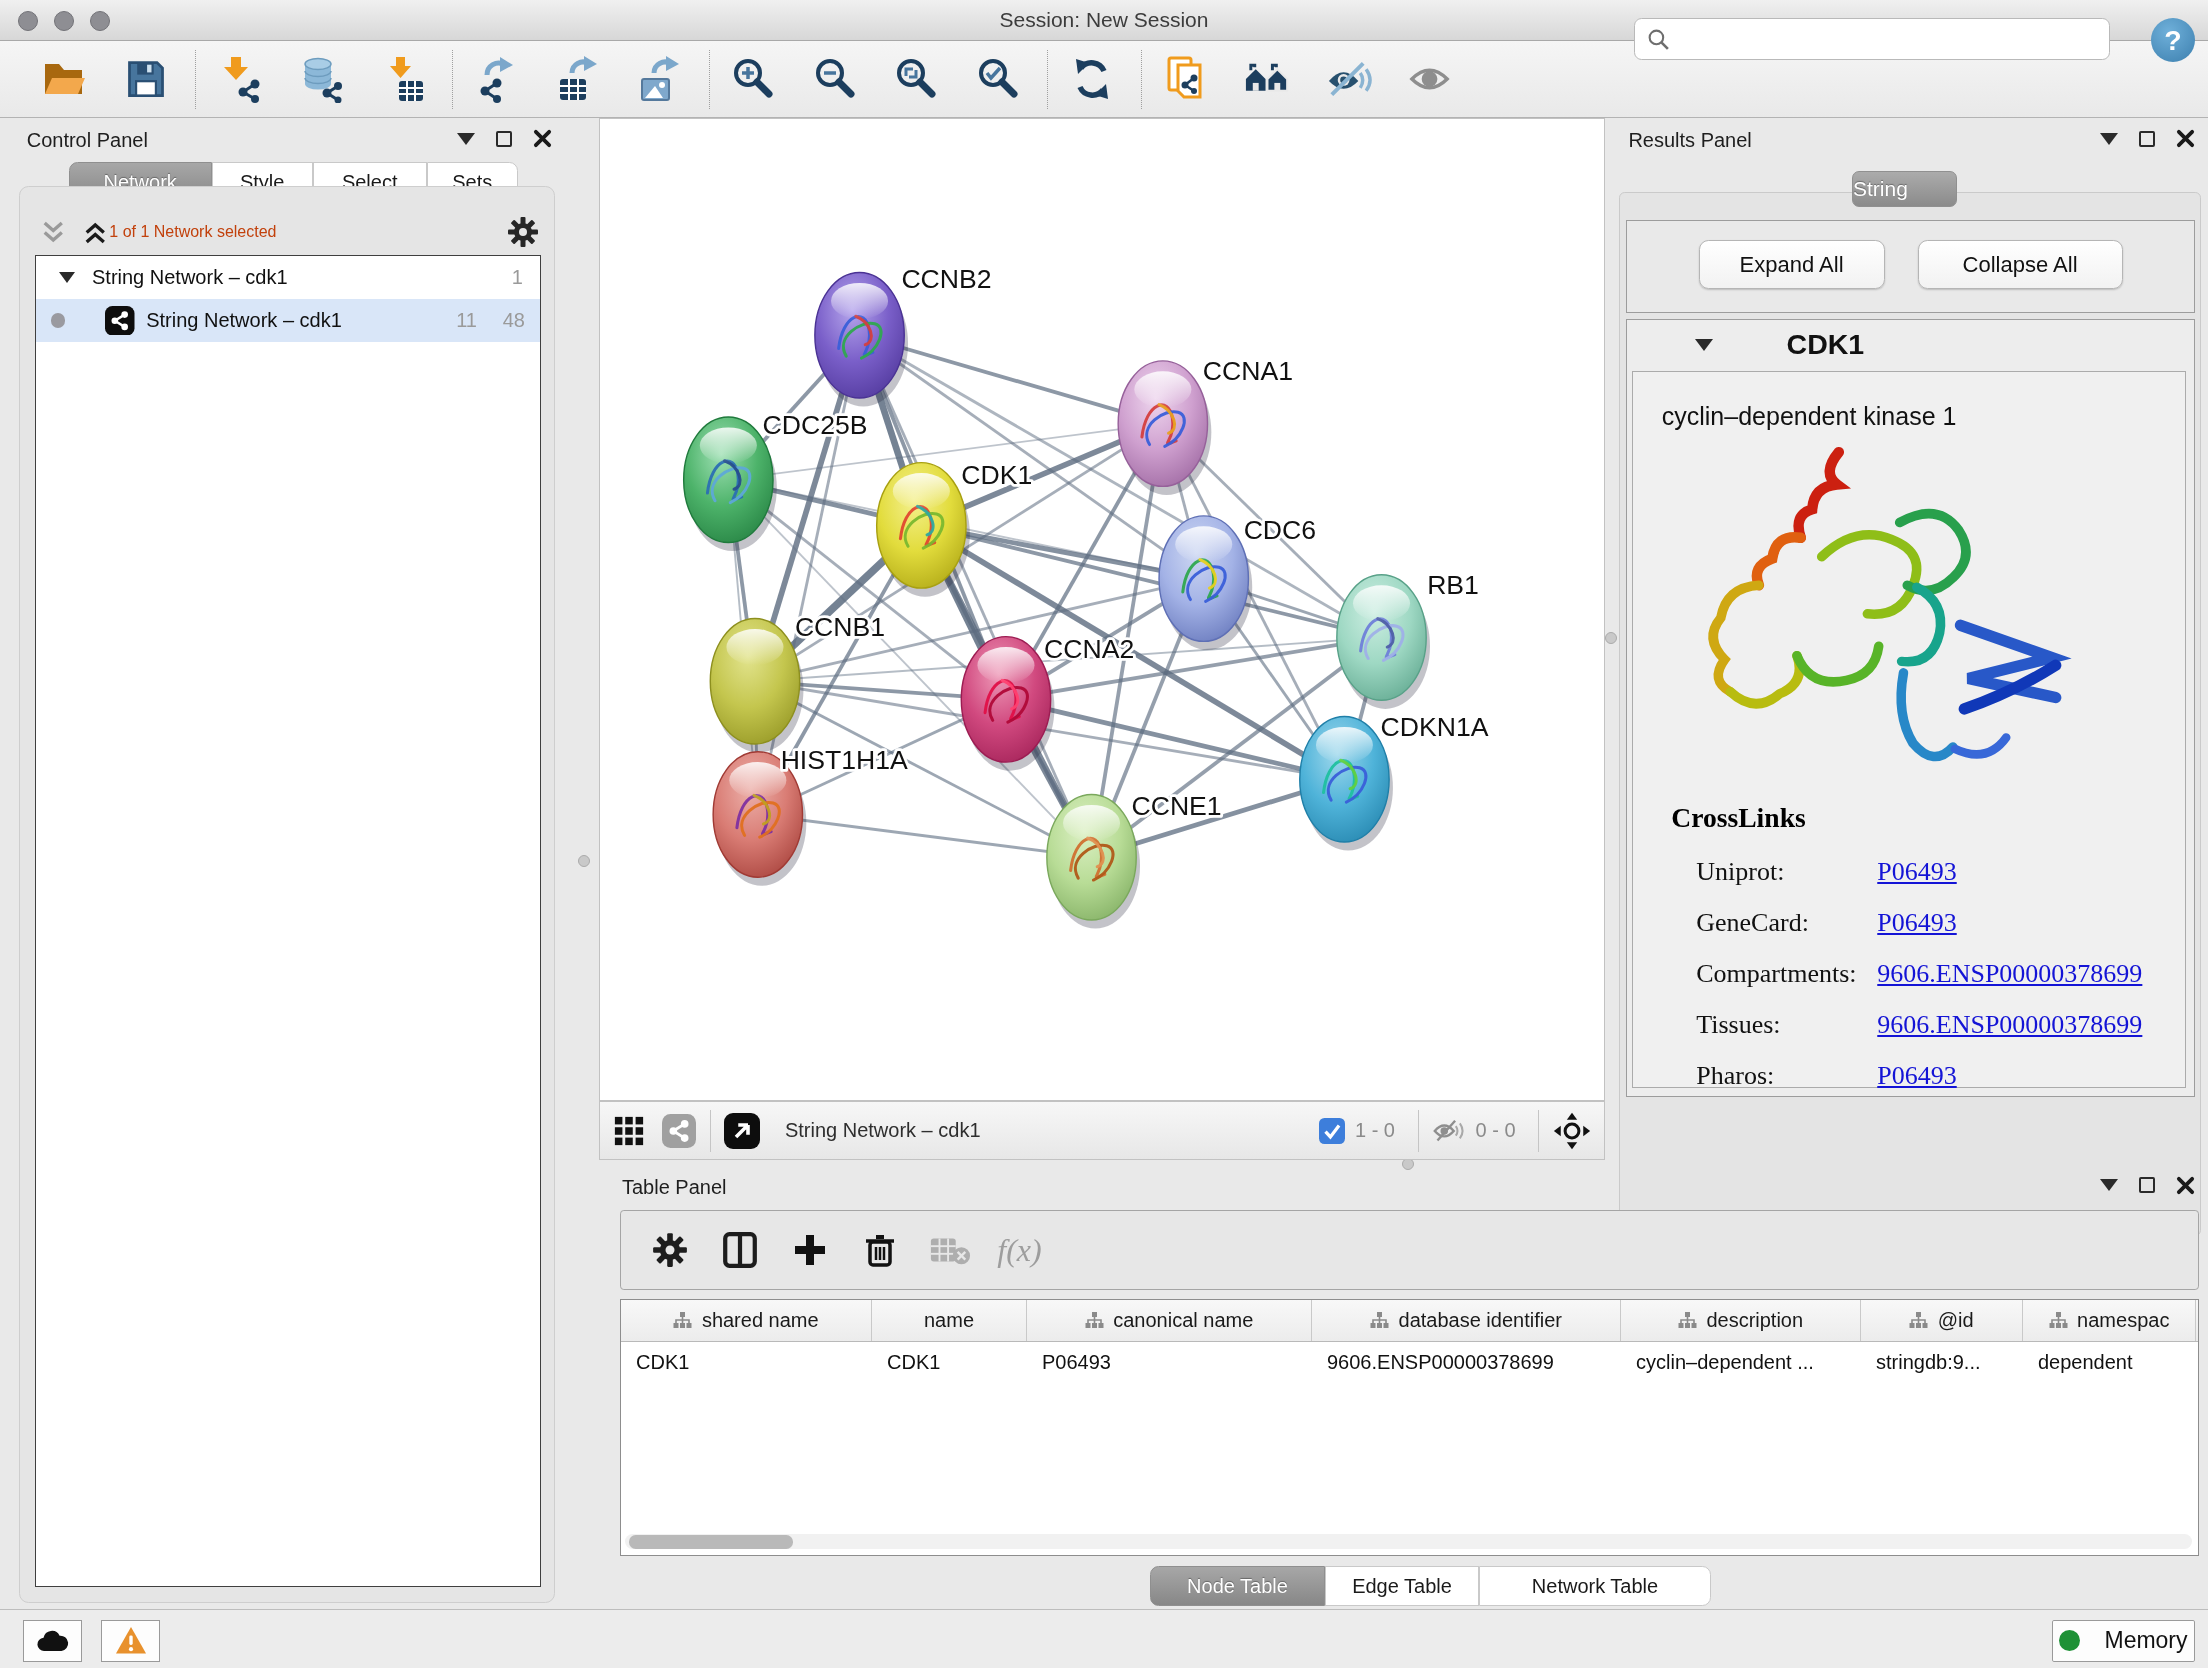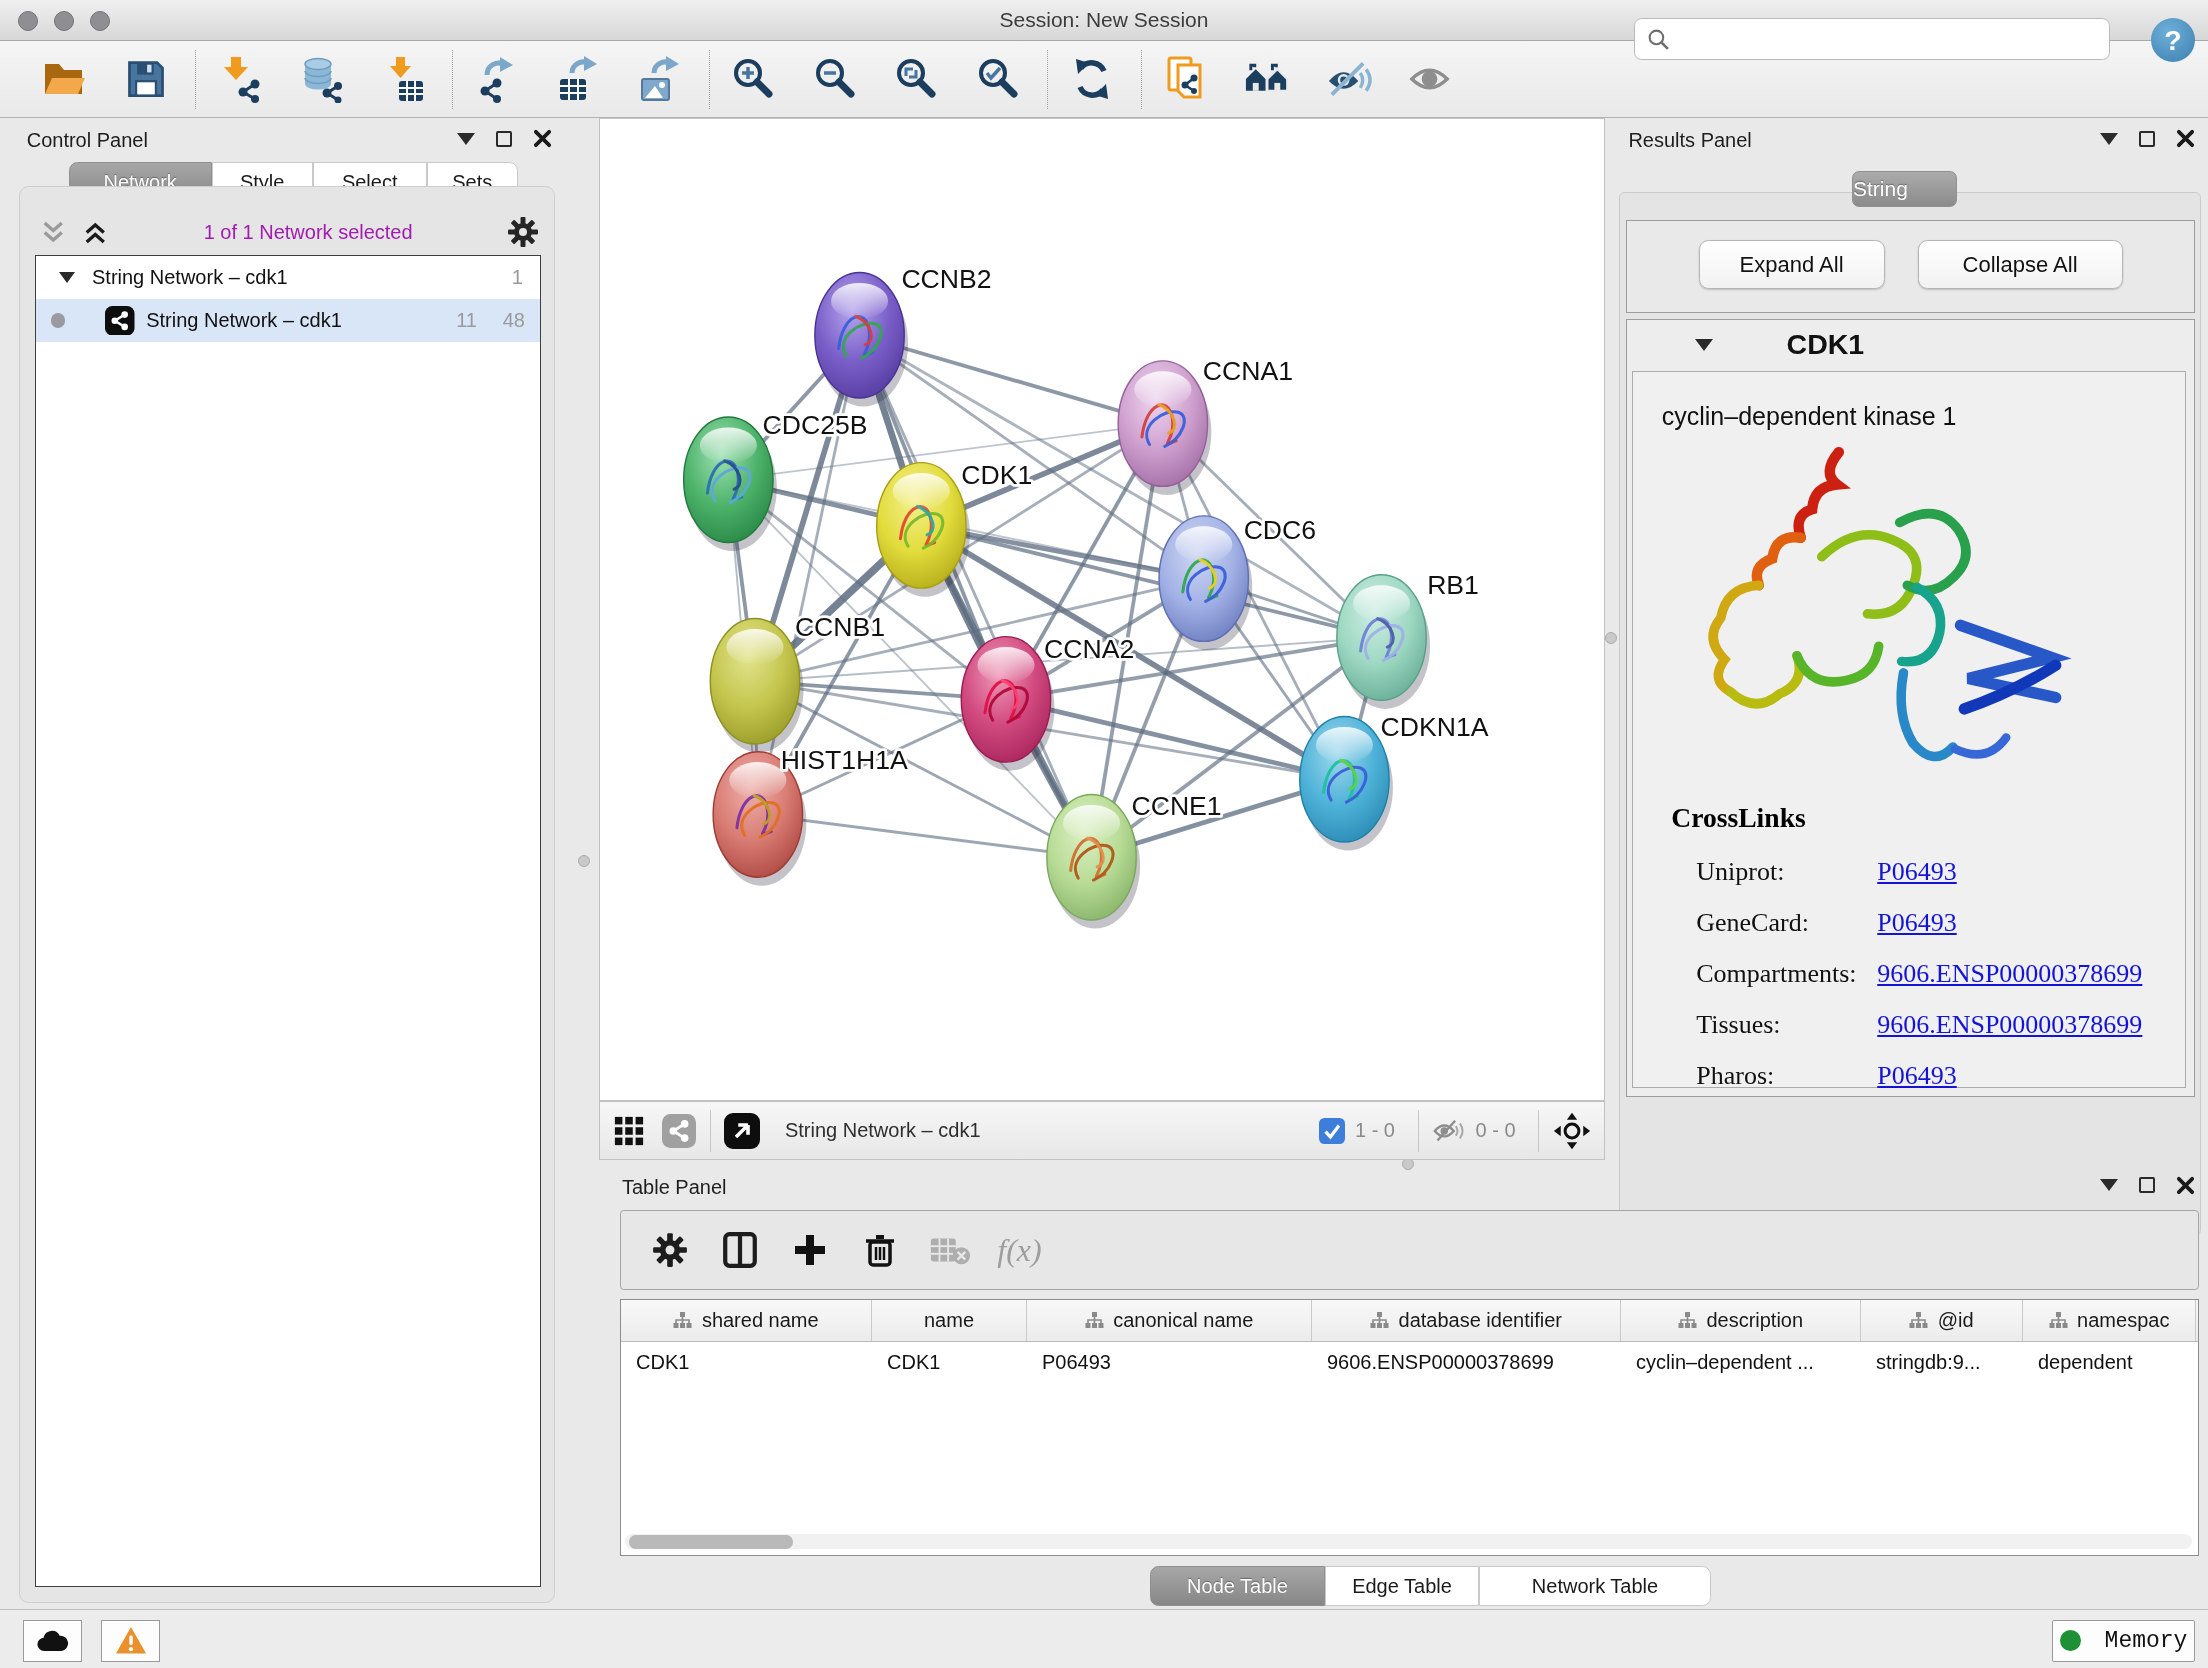--- a/index.html
+++ b/index.html
@@ -40,21 +40,21 @@
   .ctl-tabs { position:absolute; left:63px; top:44px; display:flex; }
   .tab { height:40px; display:flex; align-items:center; justify-content:center; font-size:20px;
     background:#fff; border:1px solid #c9c9c9; color:#1a1a1a; }
   .tab.first { border-radius:8.6px 0 0 8.6px; }
   .tab.last { border-radius:0 8.6px 8.6px 0; }
   .tab.sel { background:linear-gradient(#a7a7a7,#878787); color:#fff; text-shadow:0 -1px 1px rgba(0,0,0,.35);
     border-color:#8f8f8f; }
   .ctl-box { position:absolute; left:13.3px; top:68px; width:536px; height:1417px;
     background:#e5e5e5; border:1px solid #cecece; border-radius:9.5px; }
   .netrow { position:absolute; left:0; right:0; top:25px; height:40px; display:flex; align-items:center; }
-  .netstatus { flex:1; text-align:center; font-size:20px; color:#a21caf; }
+  .netstatus { flex:1; text-align:left; font-size:16px; color:#c2410c; }
   .ctl-list { position:absolute; left:15px; top:68px; width:506px; height:1332px;
     background:#fff; border:1.9px solid #3f3f3f; }
   .trow { height:43px; display:flex; align-items:center; font-size:20px; color:#111; position:relative; }
   .trow .cnt { color:#9a9a9a; }
   .trow.sel { background:#d9e6f8; }
 
   
   .net-canvas { position:absolute; left:599px; top:118px; width:1006px; height:983px;
     background:#fff; border:1px solid #c2c2c2; }
   .net-status { position:absolute; left:599px; top:1101px; width:1006px; height:59px;
@@ -108,21 +108,21 @@
   .td { font-size:20px; color:#111; padding-left:15px; overflow:hidden; white-space:nowrap; flex:none; }
   .hscroll { position:absolute; left:3.8px; bottom:5.7px; width:1567px; height:15px; background:#f1f1f1; border-radius:7.6px; }
   .hthumb { position:absolute; left:3.8px; top:1px; width:164px; height:13.3px; background:#b9b9b9; border-radius:6.7px; }
   .tbl-tabs { position:absolute; left:524px; top:398px; display:flex;margin-left:25px; }
 
   
   .statusbar { position:absolute; left:0; top:1609px; width:2208px; height:59px;
     background:#ececec; border-top:1px solid #bdbdbd; }
   .sb-btn { position:absolute; top:9.5px; height:42px; background:#fdfdfd; border:1.9px solid #9a9a9a;
     display:flex; align-items:center; justify-content:center; }
-  .mem { font-size:23px; color:#111; margin-left:24px;font-family:Liberation Mono, monospace; }
+  .mem { font-size:23px; color:#111; margin-left:24px; }
   .memdot { width:21px; height:21px; border-radius:50%; background:#1e9136; }
 
   svg { display:block; }
   text { font-family:"Liberation Sans",sans-serif; }
 </style>
 </head>
 <body>
 
 <div class="window">
 

